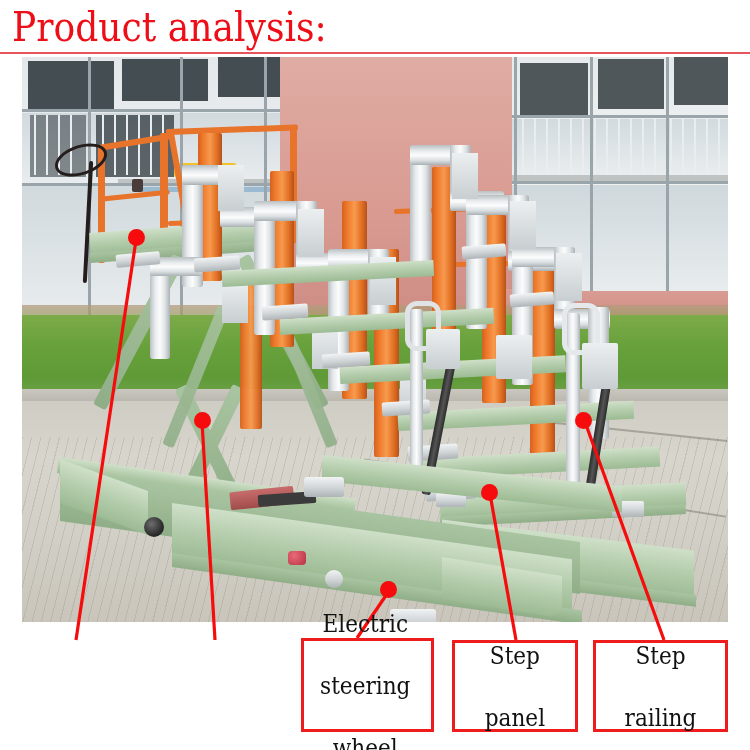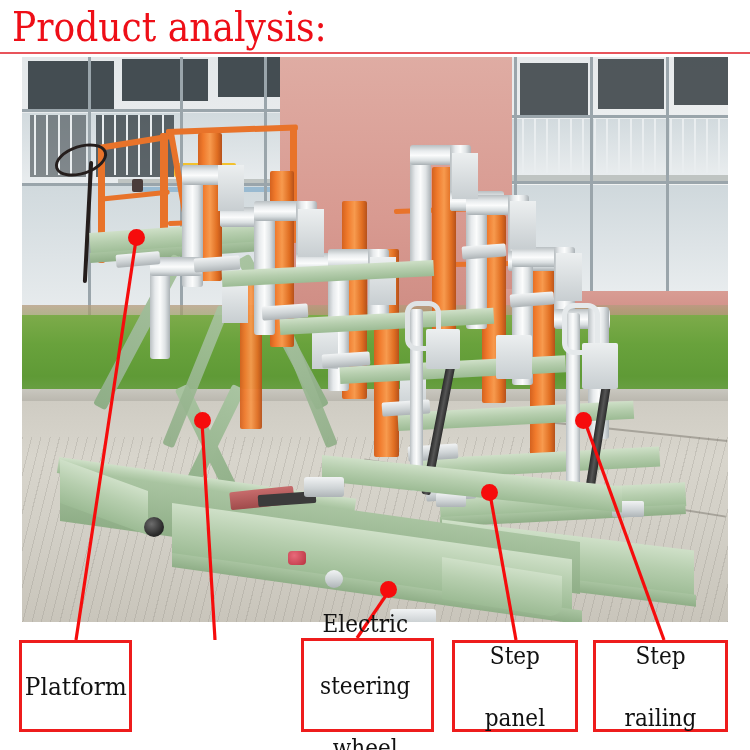--- a/index.html
+++ b/index.html
@@ -327,23 +327,20 @@
   </div>
 
   <svg class="leaders" viewBox="0 0 750 750">
     <line x1="136" y1="240" x2="76" y2="640" stroke="#f60c0c" stroke-width="3.2"></line>
     <line x1="202" y1="422" x2="215" y2="640" stroke="#f60c0c" stroke-width="3.2"></line>
     <line x1="389" y1="591" x2="357" y2="638" stroke="#f60c0c" stroke-width="3.2"></line>
     <line x1="490" y1="494" x2="516" y2="640" stroke="#f60c0c" stroke-width="3.2"></line>
     <line x1="585" y1="422" x2="664" y2="640" stroke="#f60c0c" stroke-width="3.2"></line>
   </svg>
 
-  <div class="lbl" style="left:19px;top:640px;width:113px;height:92px;">
-    <span>Platform</span>
-  </div>
 
 
   <div class="lbl left-text" style="left:301px;top:638px;width:133px;height:94px;">
     <span>
       <span>Electric</span><br>
       <span>steering</span><br>
       <span>wheel</span>
     </span>
   </div>
 

